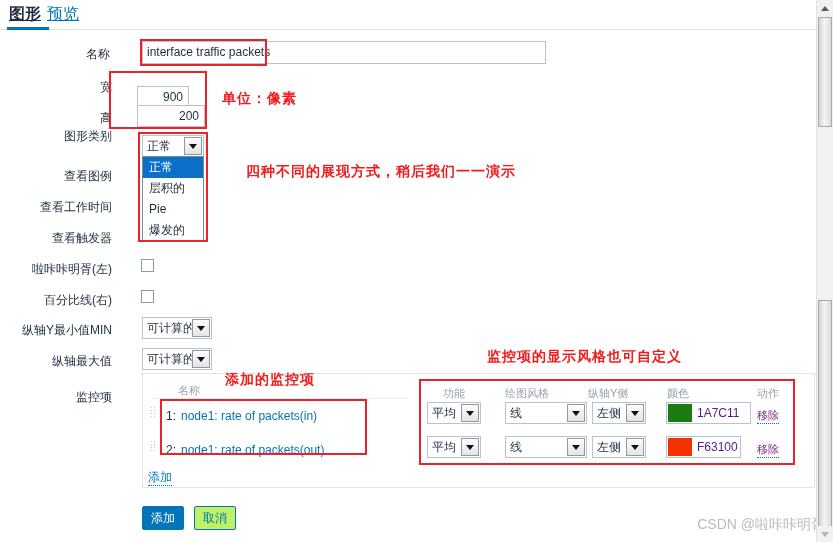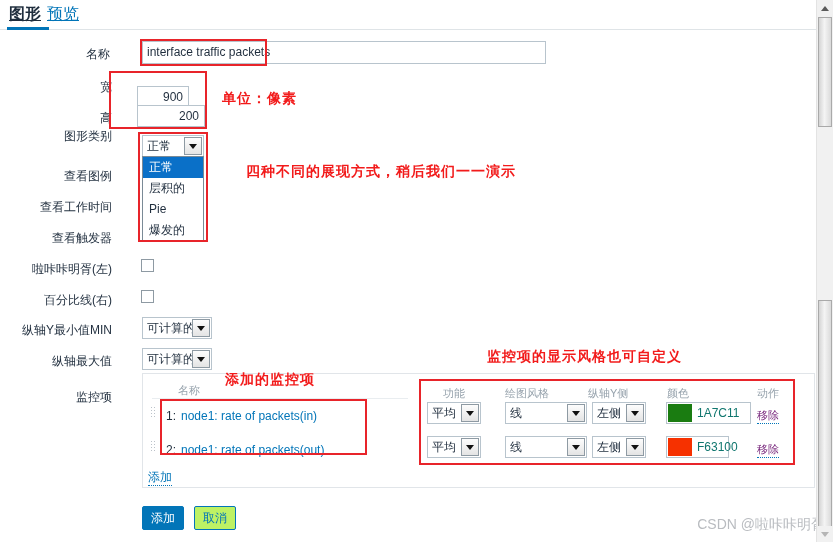--- a/index.html
+++ b/index.html
@@ -63,21 +63,21 @@
   .itemlink{position:absolute;font-size:12px;color:#0275b8;line-height:16px;white-space:nowrap;}
   .addlink{position:absolute;font-size:12px;color:#0275b8;line-height:16px;
            border-bottom:1px dotted #0275b8;}
   .removelink{position:absolute;font-size:11px;color:#701a75;line-height:16px;
               border-bottom:1px dotted #0275b8;}
 
   
   .colorfield{position:absolute;box-sizing:border-box;border:1px solid #b8c4cd;background:#fff;
               height:22px;display:flex;align-items:center;}
   .colorfield .swatch{width:24px;height:18px;margin:0 5px 0 1px;flex:0 0 24px;}
-  .colorfield .hex{font-size:12px;color:#0f766e;line-height:20px;}
+  .colorfield .hex{font-size:12px;color:#4c1d95;line-height:20px;}
 
   
   .btn{position:absolute;box-sizing:border-box;height:24px;line-height:22px;text-align:center;
        font-size:12px;border-radius:2px;}
   .btn.primary{background:#0275b8;border:1px solid #0275b8;color:#fff;}
   .btn.secondary{background:#bef264;border:1px solid #0275b8;color:#0275b8;}
 
   
   .watermark{position:absolute;right:8px;bottom:8px;font-size:14px;color:#b9bcc0;
              white-space:nowrap;}
@@ -229,21 +229,21 @@
   <span class="arrow">
       <i></i>
     </span>
 </div>
 <div class="select" style="left:592px;top:436px;width:54px;">
   <span class="val">左侧</span>
   <span class="arrow">
       <i></i>
     </span>
 </div>
-<div class="colorfield" style="left:666px;top:436px;width:63px;">
+<div class="colorfield" style="left:666px;top:436px;width:75px;">
   <span class="swatch" style="background: rgb(246, 49, 0);"></span>
   <span class="hex">F63100</span>
 </div>
 <div class="removelink" style="left:757px;top:441px;">移除</div>
 
 <div class="redbox" style="left:419px;top:379px;width:376px;height:86px;"></div>
 <div class="redtext" style="left:487px;top:348px;">监控项的显示风格也可自定义</div>
 
 <div class="btn primary" style="left:142px;top:506px;width:42px;">添加</div>
 <div class="btn secondary" style="left:194px;top:506px;width:42px;">取消</div>

